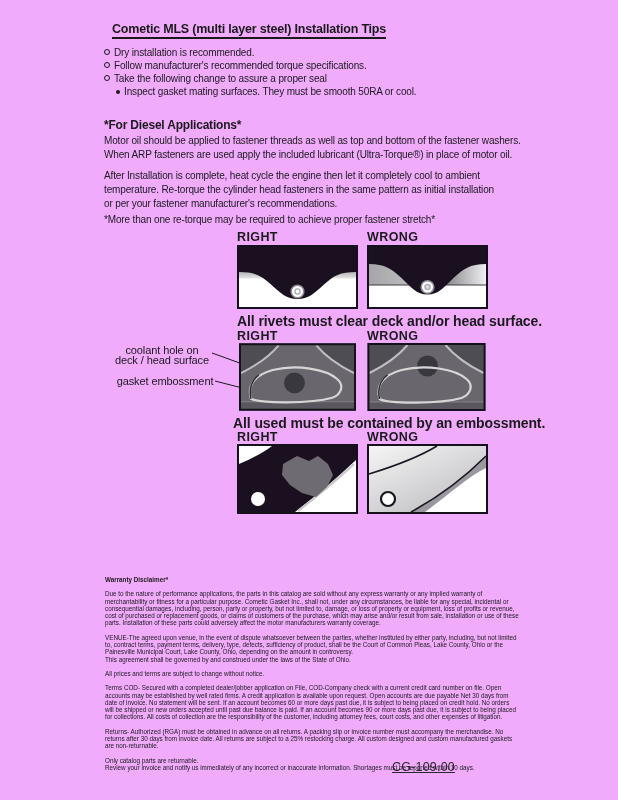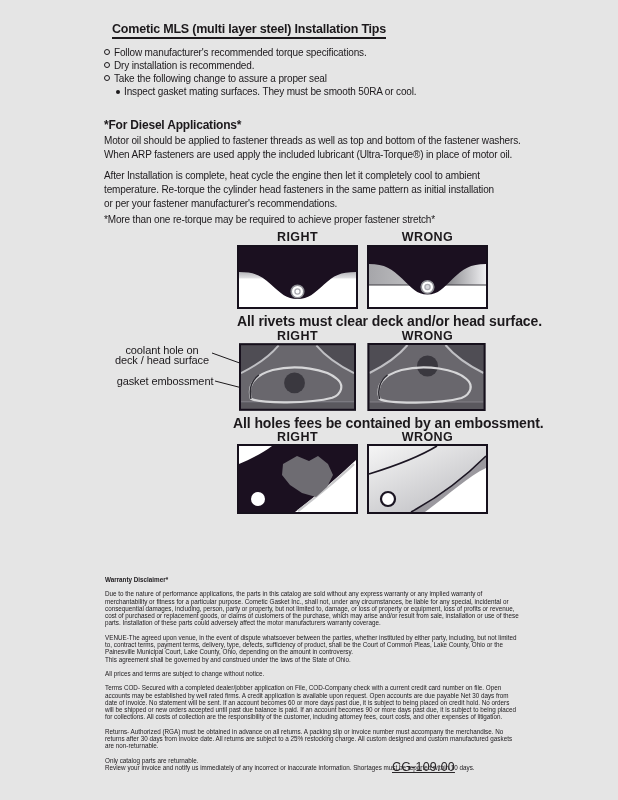--- a/index.html
+++ b/index.html
@@ -1,32 +1,32 @@
 <!DOCTYPE html>
 <html><head>
 <meta charset="utf-8">
 <style>
   html,body{margin:0;padding:0;background:#ffffff;}
   .page{
-    position:relative;width:618px;height:800px;background:#e5e5e5;overflow:hidden;
+    position:relative;width:618px;height:800px;background:#f0abfc;overflow:hidden;
     font-family:"Liberation Sans","DejaVu Sans",sans-serif;color:#1c191c;
   }
   .abs{position:absolute;}
   .title{
     font-size:12.5px;font-weight:bold;letter-spacing:-0.2px;white-space:nowrap;
     border-bottom:2px solid #1c191c;padding-bottom:1px;
   }
   .bline{white-space:nowrap;font-size:10px;letter-spacing:-0.15px;line-height:13px;height:13px;}
   .obullet{display:inline-block;width:4px;height:4px;border:1px solid #1c191c;border-radius:50%;
     margin-right:4px;vertical-align:1px;}
   .fbullet{display:inline-block;width:4px;height:4px;background:#1c191c;border-radius:50%;
     margin-right:4px;vertical-align:1px;}
   .h2{font-size:12px;font-weight:bold;letter-spacing:-0.2px;white-space:nowrap;}
   .para{font-size:10px;letter-spacing:-0.15px;line-height:14px;white-space:pre-line;}
-  .dlabel{font-size:12.5px;font-weight:600;letter-spacing:0.4px;text-align:center;width:121px;}
+  .dlabel{font-size:12.5px;font-weight:600;letter-spacing:0.4px;width:121px;}
   .caption{font-size:14px;font-weight:bold;letter-spacing:-0.1px;white-space:nowrap;}
   .caption2{font-size:10.5px;font-weight:bold;letter-spacing:-0.1px;line-height:11.5px;white-space:pre-line;}
   .ann{font-size:11px;letter-spacing:-0.1px;text-align:center;line-height:10px;}
   .legal{width:414px;font-size:6.3px;line-height:7.3px;letter-spacing:0;}
   .legal .lp{margin:0 0 7px 0;}
   .legal .lp0{margin:0;}
   .legal .lh{font-weight:bold;margin:0 0 7px 0;}
   .docnum{font-size:12.5px;letter-spacing:0.2px;color:#2a2729;}
   svg{display:block;}
 </style>
@@ -54,22 +54,22 @@
       <linearGradient id="gradStripe" x1="0" y1="0" x2="1" y2="1">
         <stop offset="0" stop-color="#8b898f"></stop>
           <stop offset="1" stop-color="#a7a5ab"></stop>
       </linearGradient>
     </defs>
   </svg>
 
   <div class="abs title" style="left:112px;top:22px;">Cometic MLS (multi layer steel) Installation Tips</div>
 
   <div class="abs" style="left:104px;top:46px;">
+    <div class="bline"><span class="obullet"></span><span>Dry installation is recommended.</span></div>
     <div class="bline"><span class="obullet"></span><span>Follow manufacturer's recommended torque specifications.</span></div>
-    <div class="bline"><span class="obullet"></span><span>Dry installation is recommended.</span></div>
     <div class="bline"><span class="obullet"></span><span>Take the following change to assure a proper seal</span></div>
     <div class="bline" style="padding-left:12px;"><span class="fbullet"></span><span>Inspect gasket mating surfaces.  They must be smooth 50RA or cool.</span></div>
   </div>
 
   <div class="abs h2" style="left:104px;top:118px;">*For Diesel Applications*</div>
   <div class="abs para" style="left:104px;top:169px;">After Installation is complete, heat cycle the engine then let it completely cool to ambient
 temperature. Re-torque the cylinder head fasteners in the same pattern as initial installation
 or per your fastener manufacturer's recommendations.</div>
   <div class="abs para" style="left:104px;top:134px;">Motor oil should be applied to fastener threads as well as top and bottom of the fastener washers.
 When ARP fasteners are used apply the included lubricant (Ultra-Torque®) in place of motor oil.</div>
@@ -138,21 +138,21 @@
       <path d="M116,2 H78 C88,14 104,24 116,30 Z" fill="#4f4d54"></path>
       <path d="M78,2 C88,14 104,24 116,30" fill="none" stroke="#bfbfc3" stroke-width="2"></path>
       <rect x="2" y="59" width="114" height="7" fill="#5a585e"></rect>
       <line x1="2" y1="59" x2="116" y2="59" stroke="#8e8c92" stroke-width="0.8"></line>
       <circle cx="60" cy="23" r="10.5" fill="#3a383f"></circle>
       <path d="M12,56 C8,42 16,32 34,27 C58,21 88,26 99,36 C106,42 104,51 94,55 C72,61 22,61 12,56 Z" fill="none" stroke="#d6d6d8" stroke-width="2.2"></path>
       <path d="M12,56 C10,46 12,38 20,32" fill="none" stroke="#2c2a31" stroke-width="1.5"></path>
       <rect x="1" y="1" width="116" height="66" fill="none" stroke="#16101c" stroke-width="2"></rect>
     </svg>
   </div>
-  <div class="abs caption" style="left:233px;top:415px;">All holes fees be contained by an embossment.</div>
+  <div class="abs caption" style="left:233px;top:415px;">All used must be contained by an embossment.</div>
 
   <div class="abs dlabel" style="left:237px;top:430px;">RIGHT</div>
   <div class="abs dlabel" style="left:367px;top:430px;">WRONG</div>
 
   <div class="abs" style="left:237px;top:444px;">
     <svg width="121" height="70" viewBox="0 0 121 70">
       <rect x="0" y="0" width="121" height="70" fill="#ffffff"></rect>
       <path d="M35,2 H119 V16 C99,35 79,52 58,68 L2,68 V20 C14,15 26,9 35,2 Z" fill="#1b1020"></path>
       <path d="M117,20 C98,38 79,53 61,67" fill="none" stroke="#c9c9cb" stroke-width="2.4"></path>
       <path d="M46,20 L60,12 L72,17 L81,12 L91,20 L96,31 L90,43 L79,53 L65,49 L53,41 L45,31 Z" fill="#6e6c72"></path>

